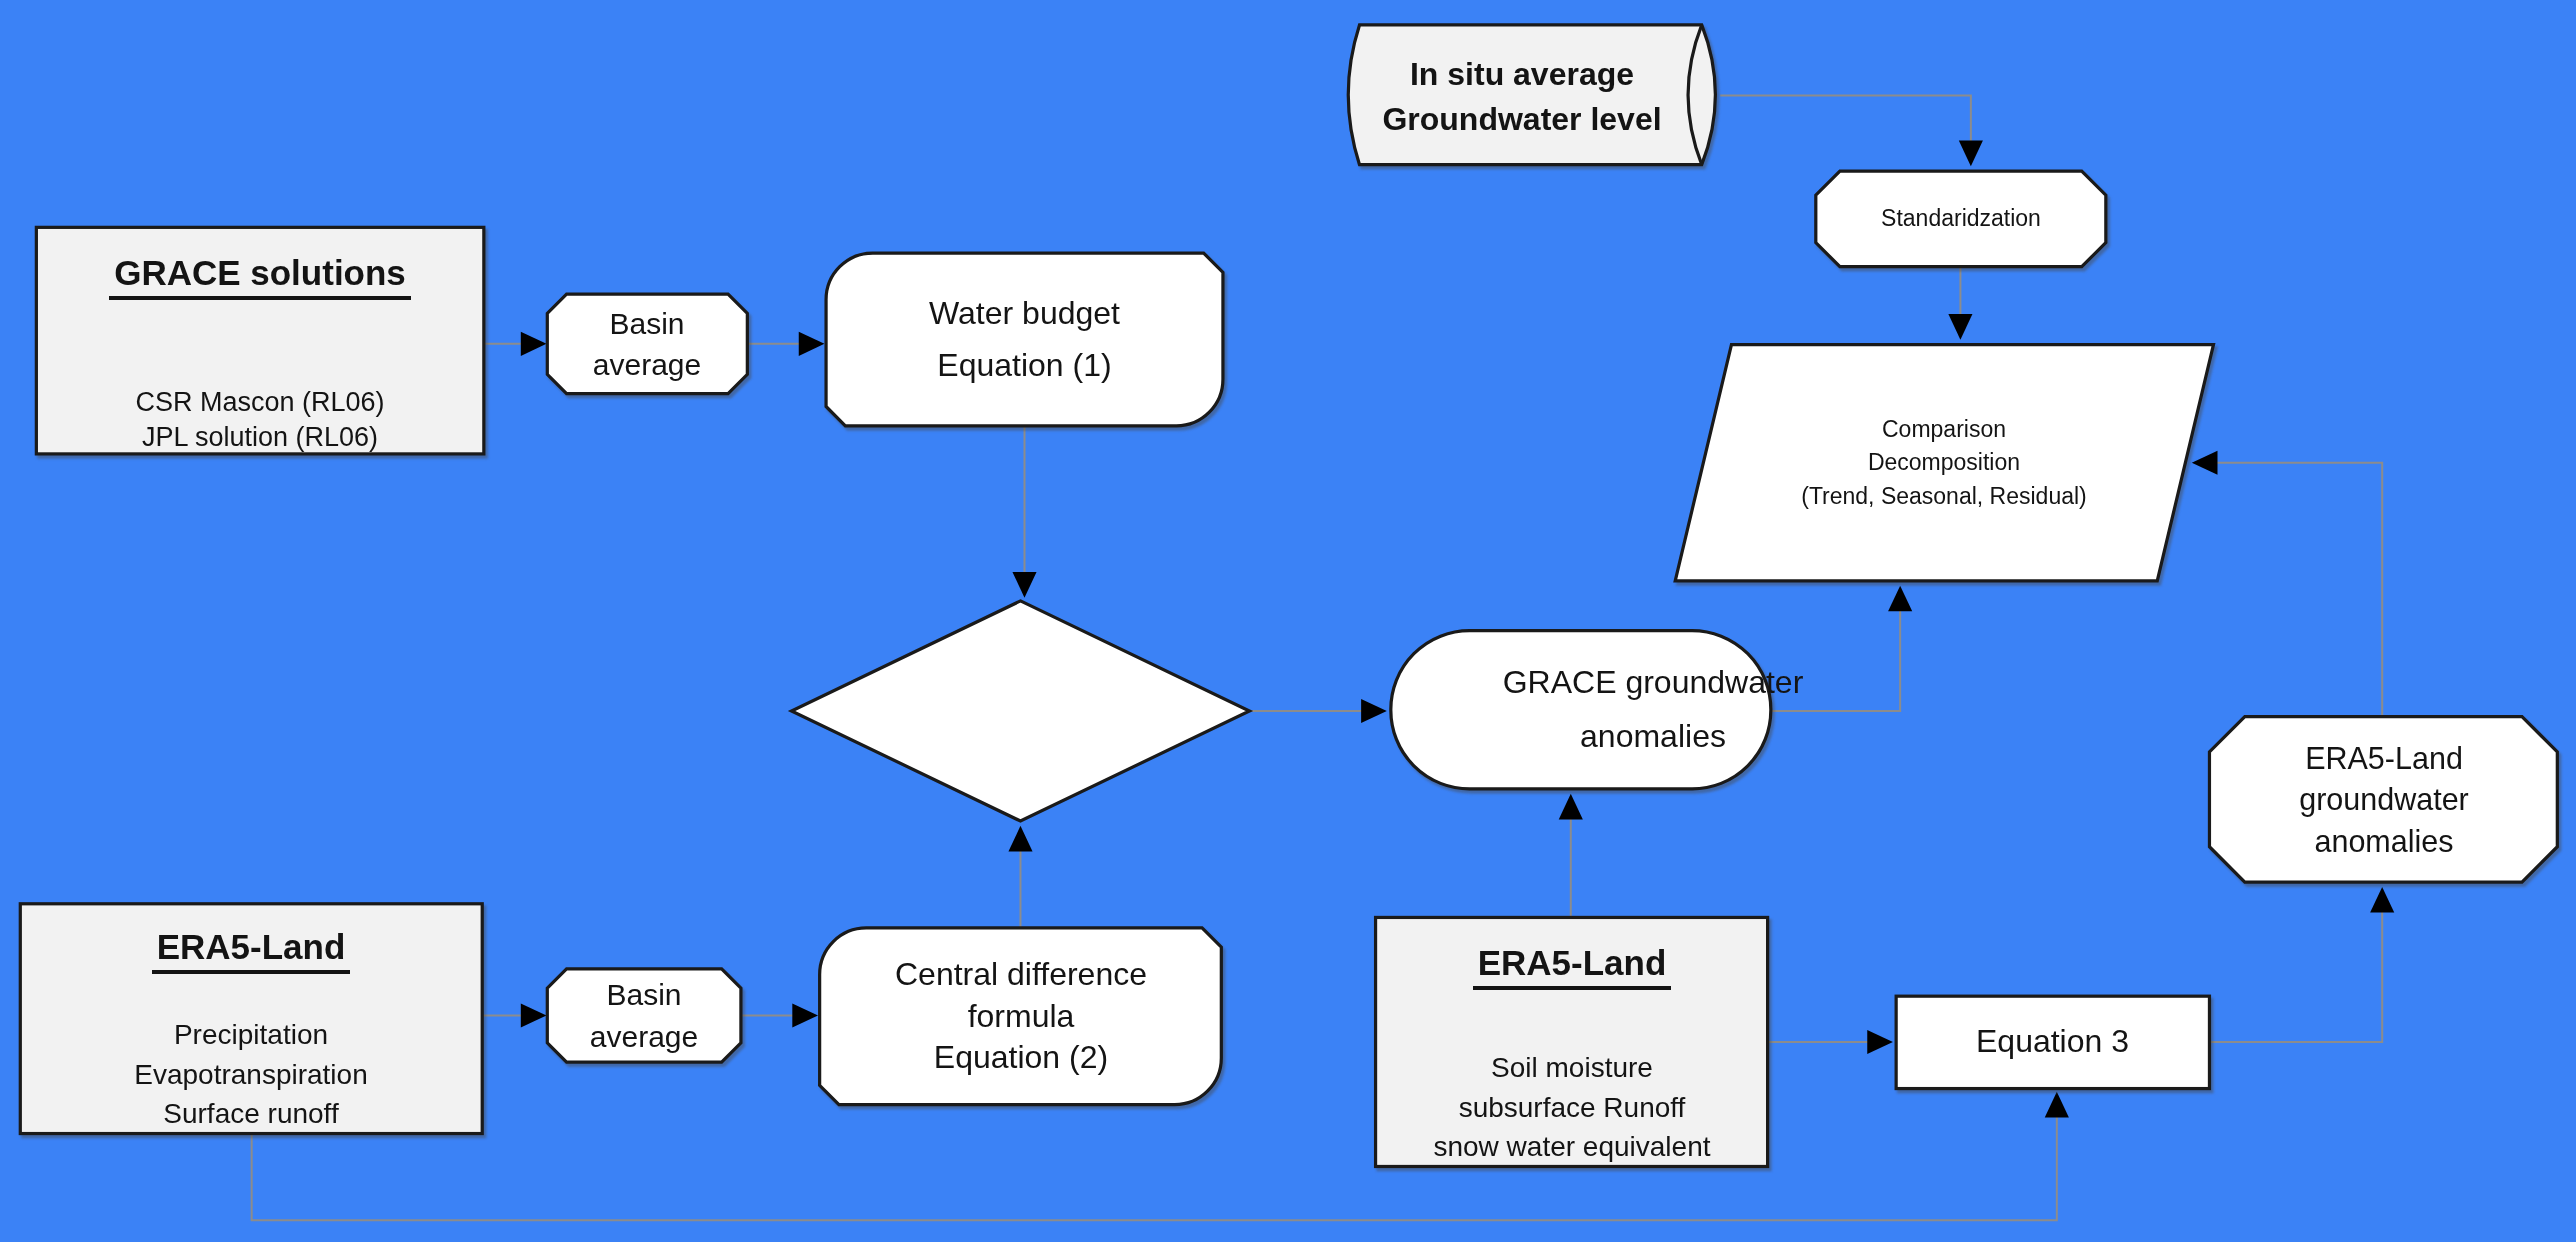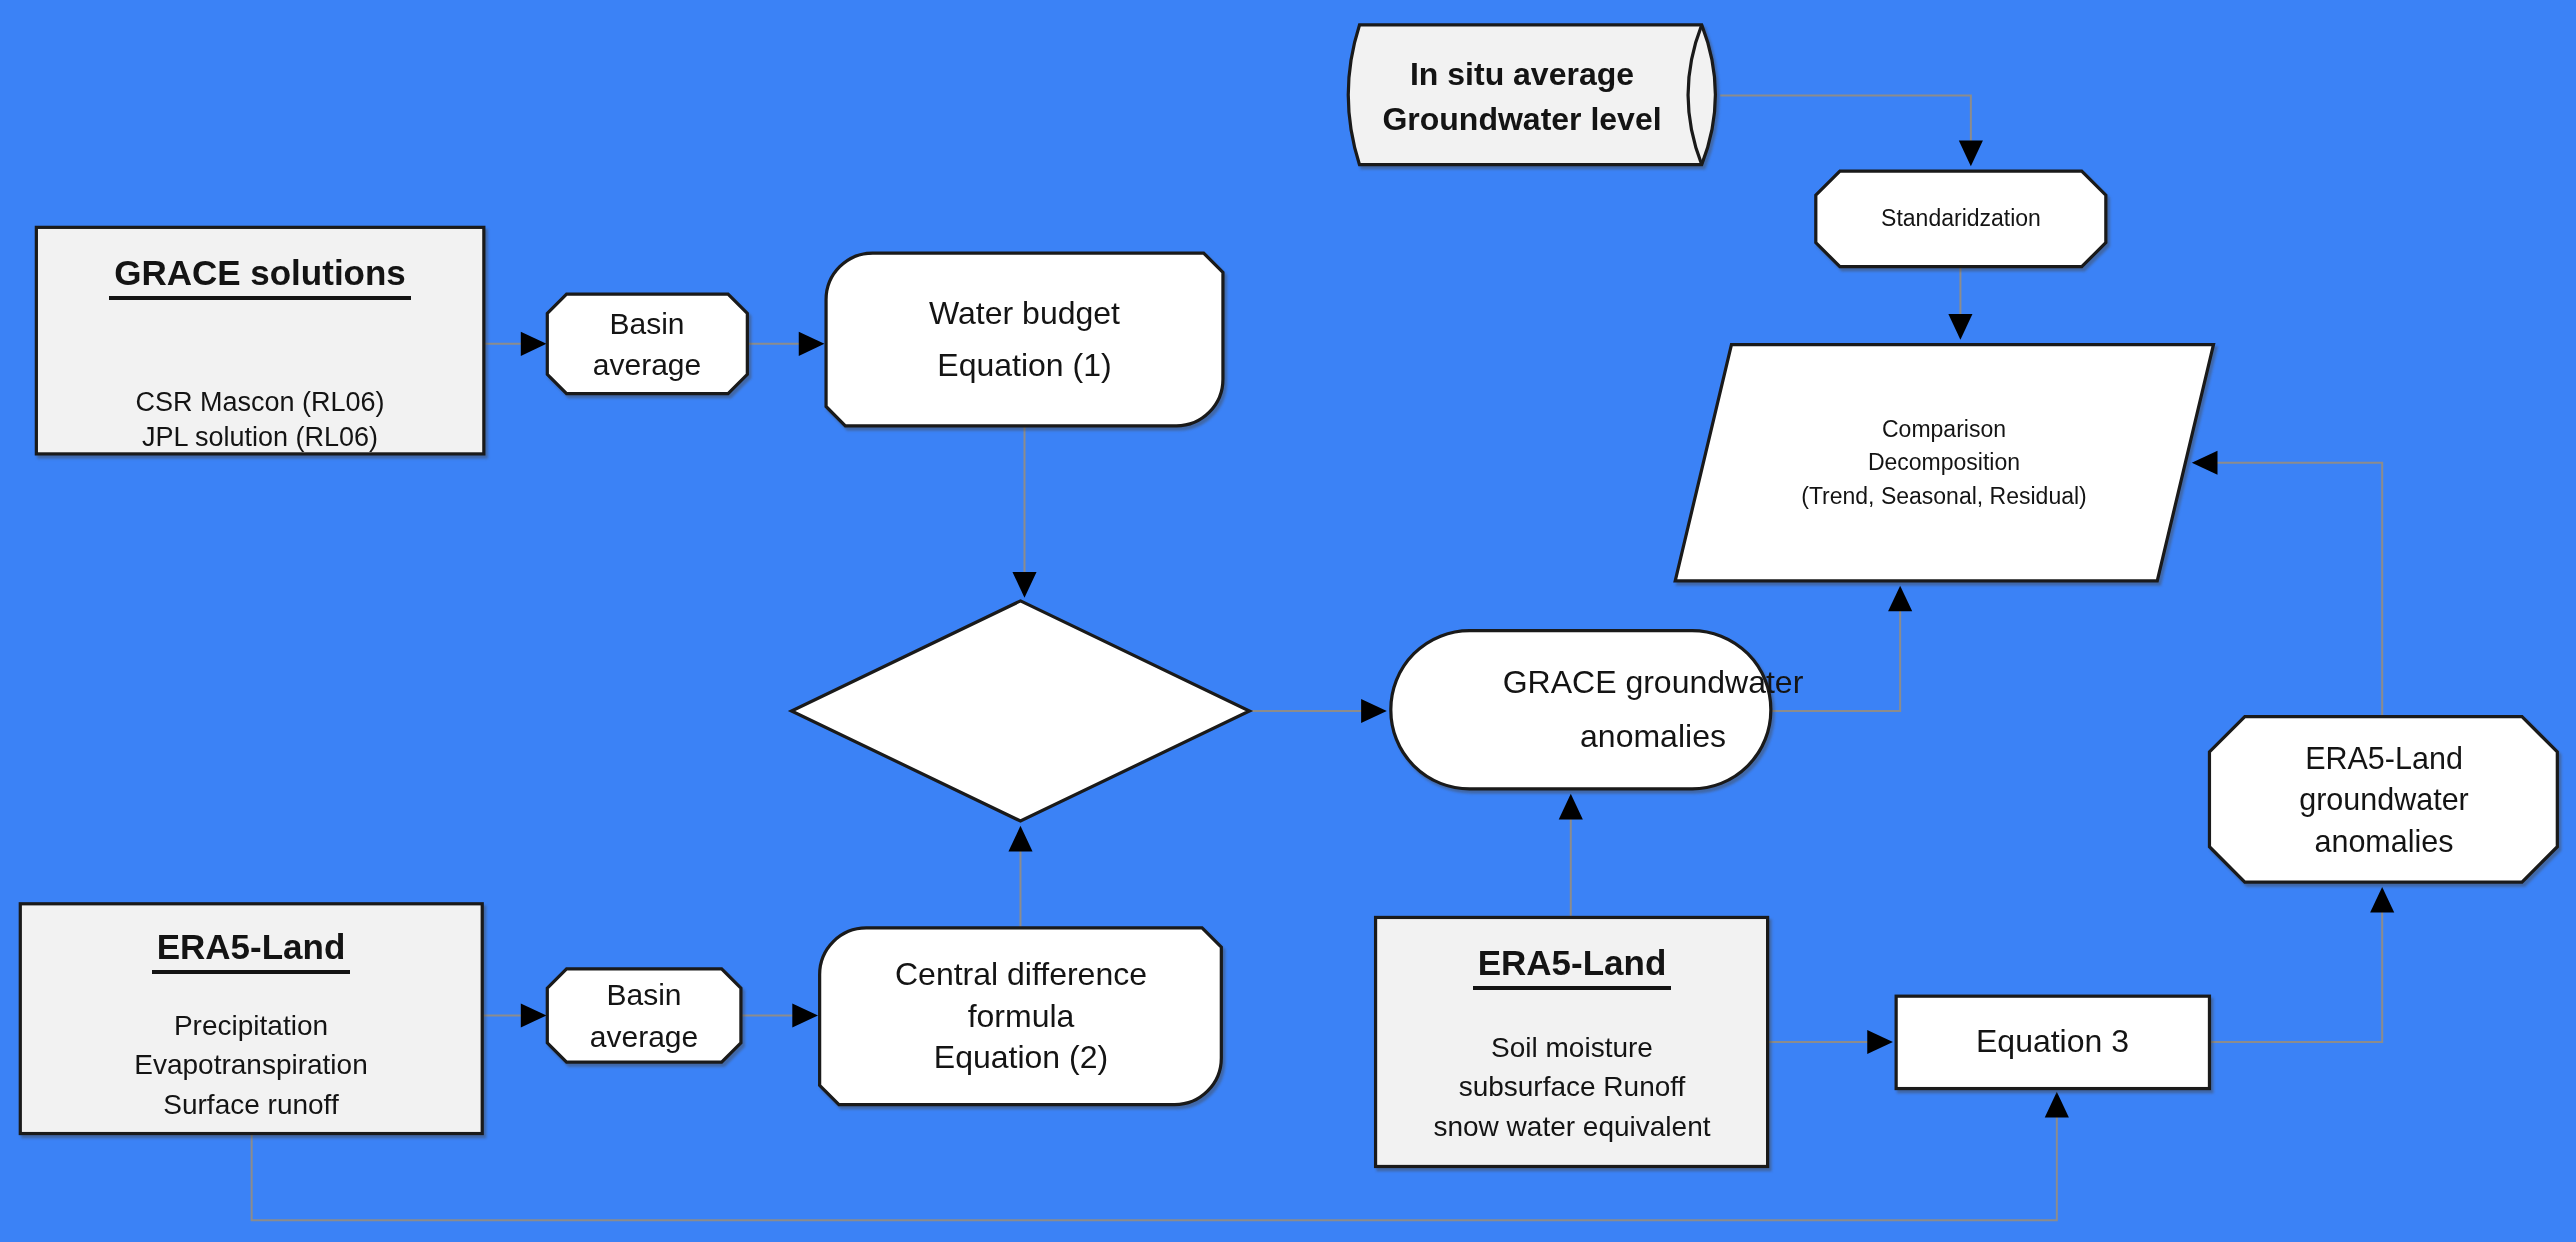--- a/index.html
+++ b/index.html
@@ -22,21 +22,21 @@
     align-items:center;justify-content:center;text-align:center;
   }
   .lbl .ln{white-space:nowrap;}
   .f40{font-size:32px;line-height:1.6;}
   .f40t{font-size:32px;line-height:1.3;}
   .f38{font-size:23px;line-height:1.45;}
   .f38t{font-size:30.5px;line-height:1.35;}
   .f37{font-size:30px;line-height:1.38;}
   .fd{font-size:32px;line-height:1.68;}
   .cylinder-text{font-size:32px;line-height:1.4;font-weight:bold;}
-  .databox{justify-content:flex-start;}
+  .databox{justify-content:space-between;}
   .databox .title{
     font-weight:bold;font-size:35px;line-height:1.1;
     border-bottom:4px solid #141414;padding:0 4.8px 3.2px 4.8px;
     display:inline-block;
   }
   .body-sm{font-size:27px;line-height:1.3;}
   .body-md{font-size:28px;line-height:1.42;}
 </style>
 </head>
 <body>

